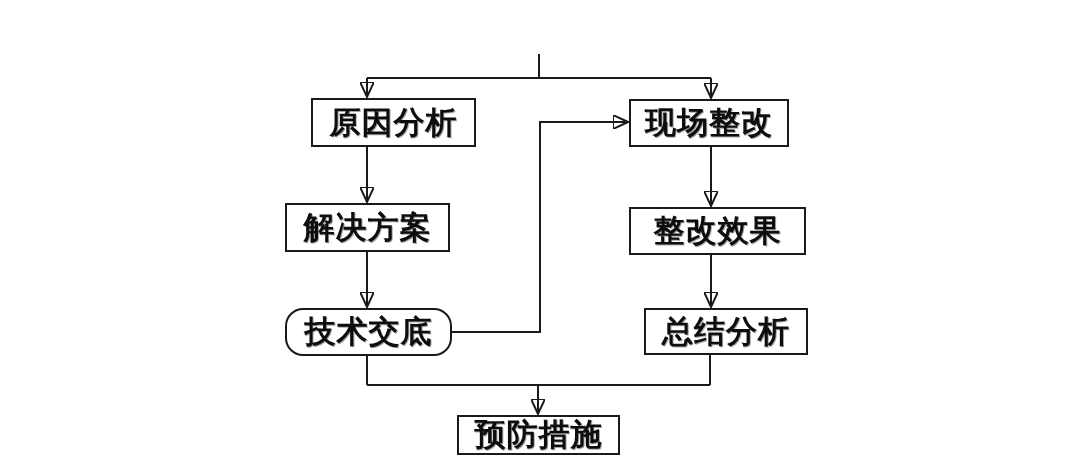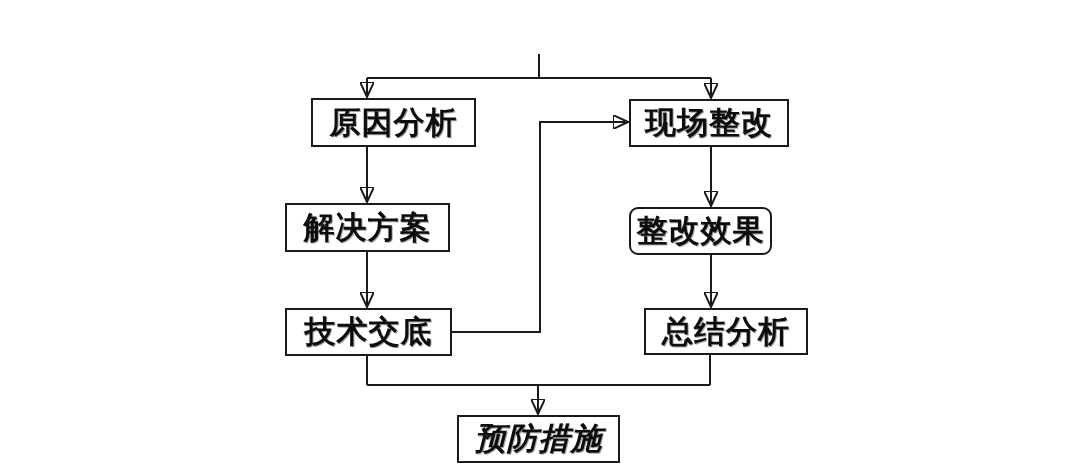--- a/index.html
+++ b/index.html
@@ -39,25 +39,25 @@
     font-size: 31px;
     font-weight: bold;
     letter-spacing: 1px;
     white-space: nowrap;
     text-shadow: 1px 1px 0 rgba(0,0,0,0.35);
   }
   
   .n-quality     { left: 457px; top:   7px; width: 164px; height: 47px; }
   .n-cause       { left: 285px; top:  98px; width: 165px; height: 49px; margin-left: 26px; }
   .n-solution    { left: 285px; top: 203px; width: 165px; height: 49px; align-items: center; }
-  .n-technical   { left: 285px; top: 308px; width: 167px; height: 48px; }
+  .n-technical   { left: 285px; top: 308px; width: 167px; height: 48px; border-radius: 18px; }
   .n-site        { left: 629px; top:  99px; width: 160px; height: 48px; }
-  .n-effect      { left: 629px; top: 207px; width: 143px; height: 48px; border-radius: 9px; }
+  .n-effect      { left: 629px; top: 207px; width: 177px; height: 48px; }
   .n-summary     { left: 644px; top: 308px; width: 164px; height: 47px; }
-  .n-preventive  { left: 457px; top: 415px; width: 163px; height: 48px; font-style: italic; }
+  .n-preventive  { left: 457px; top: 415px; width: 163px; height: 40px; }
 </style>
 </head>
 <body>
 
 <div class="canvas">
 
   <svg class="edges-layer" width="1080" height="471" viewBox="0 0 1080 471" xmlns="http://www.w3.org/2000/svg">
     <defs>
       <marker id="arrowhead" markerUnits="userSpaceOnUse" markerWidth="16" markerHeight="14" refX="14" refY="7" orient="auto">
         <path d="M0,0 L15,7 L0,14 Z" fill="#1a1a1a" stroke="none"></path>

